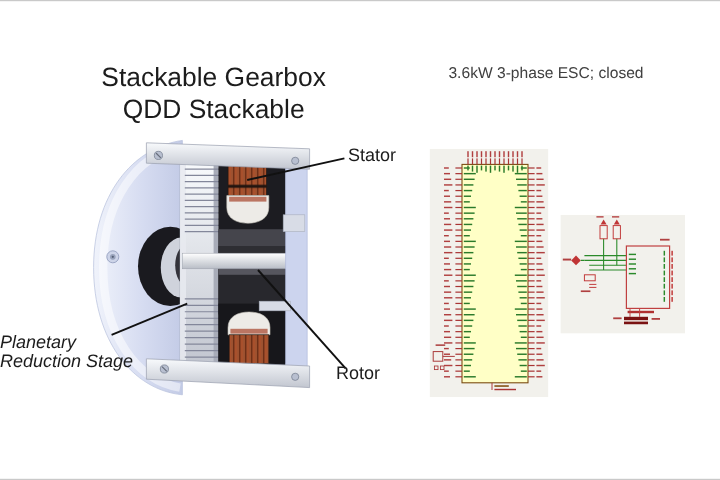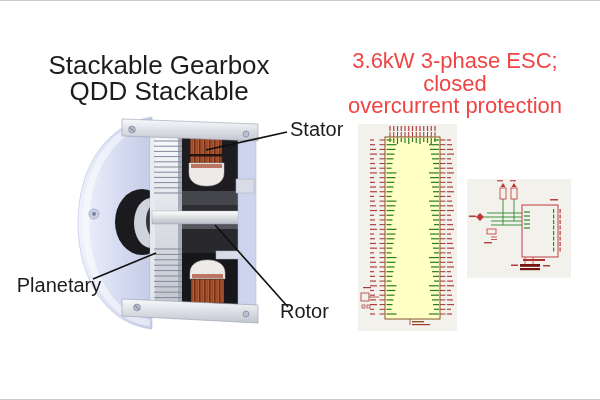--- a/index.html
+++ b/index.html
@@ -3,44 +3,43 @@
 <meta charset="utf-8">
 <style>
   html,body{margin:0;padding:0;background:#fff;}
   .slide{
     position:relative;width:600px;height:400px;background:#ffffff;overflow:hidden;
     font-family:"Liberation Sans", sans-serif;color:#1c1c1c;
     border-top:1px solid #c9c9c9;border-bottom:1px solid #c9c9c9;box-sizing:border-box;
   }
   .abs{position:absolute;}
   .title-left{
-    left:41px;top:51px;width:236px;text-align:center;
-    font-size:26px;line-height:26px;color:#1c1c1c;
+    left:60px;top:51px;width:236px;text-align:center;
+    font-size:22px;line-height:26px;color:#1c1c1c;
   }
   .title-right{
     left:322px;top:49px;width:266px;text-align:center;
-    font-size:22px;line-height:22.5px;color:#ef4444;
+    font-size:13px;line-height:22.5px;color:#404040;
   }
-  .callout{font-size:20px;line-height:15.5px;color:#1c1c1c;white-space:nowrap;}
-  .callout.center{text-align:center;white-space:normal;}
+  .callout{font-size:15px;line-height:15.5px;color:#1c1c1c;white-space:nowrap;}
+  .callout.center{white-space:normal;font-style:italic;}
   svg{display:block;}
 </style>
 </head>
 <body>
 
 <div class="slide">
 
   <div class="abs title-left">
     <div>Stackable Gearbox</div>
     <div>QDD Stackable</div>
   </div>
 
   <div class="abs title-right">
     <div>3.6kW 3-phase ESC; closed</div>
-    <div>overcurrent protection</div>
   </div>
 
   <svg class="abs" style="left:70px;top:110px;" width="192" height="228" viewBox="0 0 192 228">
     <defs>
       <linearGradient id="lavGrad" x1="0" y1="0" x2="1" y2="0">
         <stop offset="0" stop-color="#f0f3fb"></stop>
           <stop offset="0.55" stop-color="#d6dcf1"></stop>
           <stop offset="1" stop-color="#c3cbe6"></stop>
       </linearGradient>
       <linearGradient id="silverV" x1="0" y1="0" x2="0" y2="1">
@@ -505,15 +504,16 @@
   <svg class="abs" style="left:0;top:0;" width="600" height="400" viewBox="0 0 600 400" pointer-events="none">
     <line x1="206" y1="149" x2="287" y2="131" stroke="#111" stroke-width="1.6"></line>
     <line x1="215" y1="224" x2="288" y2="306" stroke="#111" stroke-width="1.6"></line>
     <line x1="156" y1="252" x2="93" y2="278" stroke="#111" stroke-width="1.6"></line>
   </svg>
 
   <div class="abs callout" style="left:290px;top:121px;">Stator</div>
   <div class="abs callout" style="left:280px;top:303px;">Rotor</div>
   <div class="abs callout center" style="left:0px;top:277px;width:118px;">
     <div>Planetary</div>
+    <div>Reduction Stage</div>
   </div>
 
 </div>
 
 </body></html>

